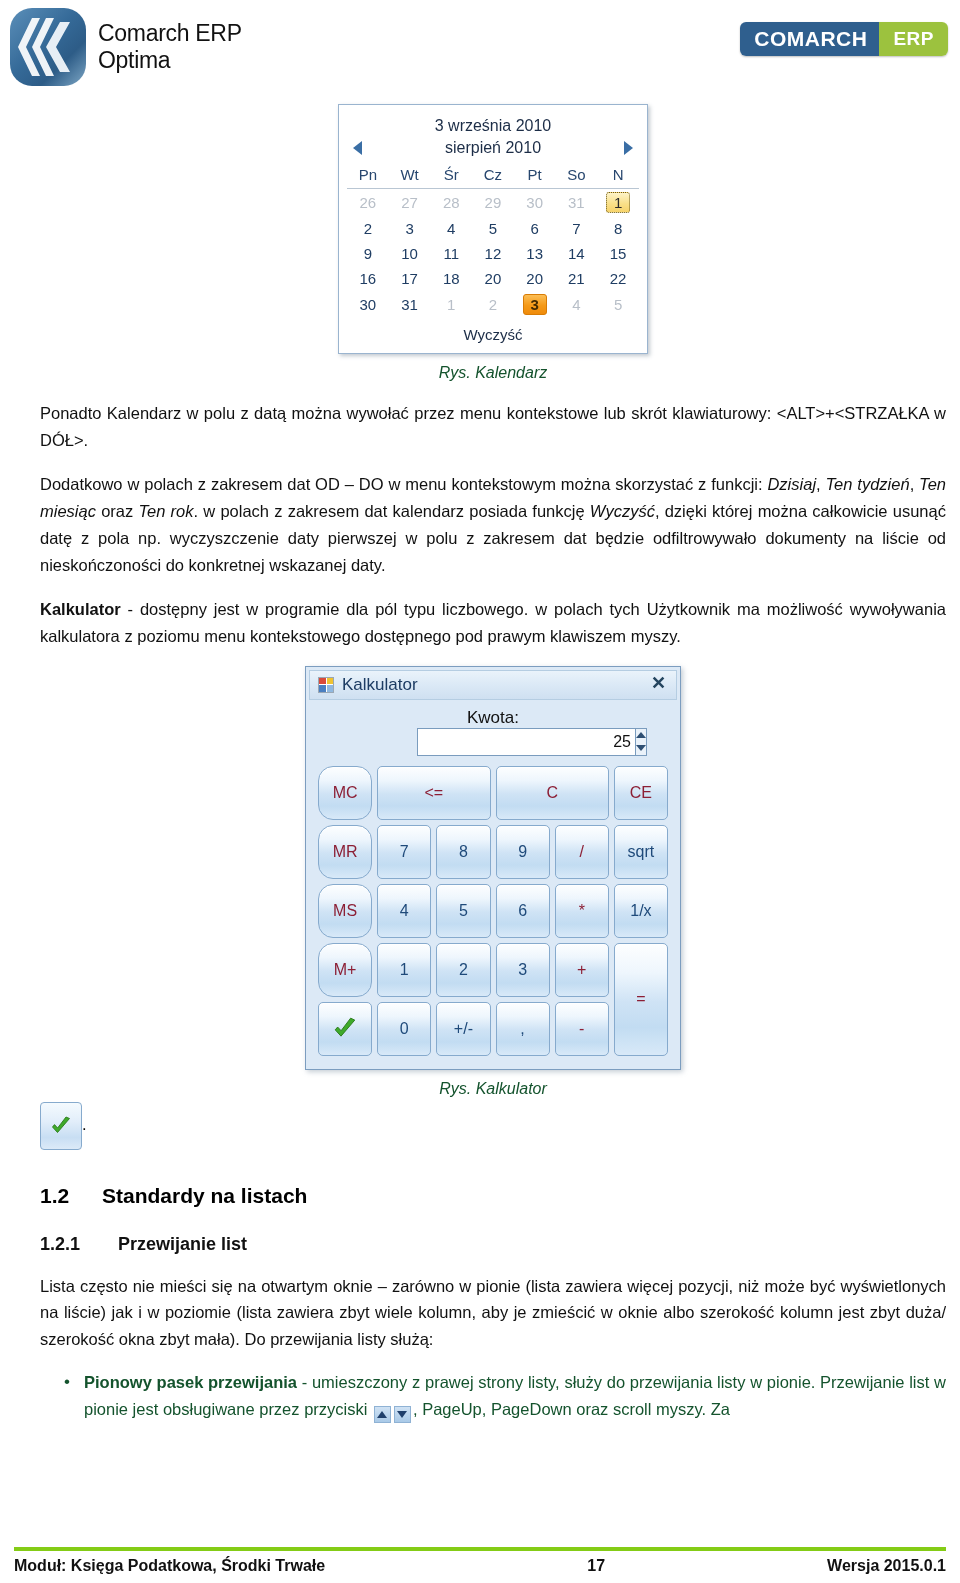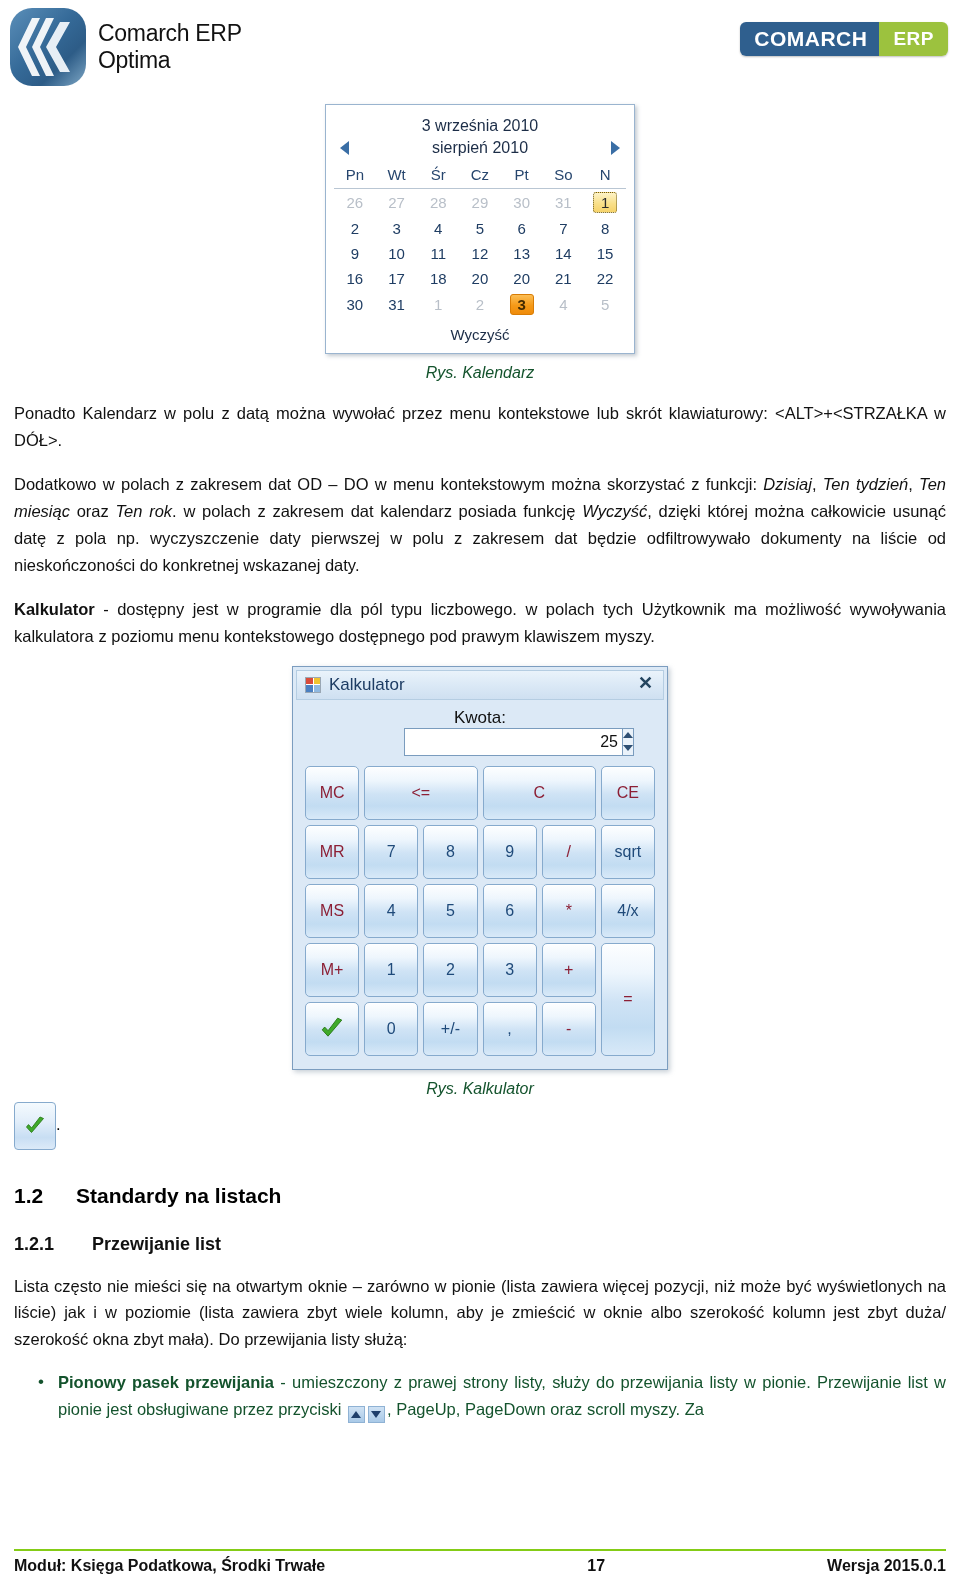--- a/index.html
+++ b/index.html
@@ -62,21 +62,21 @@
     background: #9cc23e;
     color: #fff;
     font-weight: bold;
     font-size: 19px;
     letter-spacing: 0.5px;
     padding: 0 14px;
     display: flex; align-items: center;
   }
 
   
-  .content { padding: 0 14px; }
+  .content { padding: 0 14px; margin-left: 26px; }
 
   
   .fig-calendar-wrap { display: flex; justify-content: center; margin-top: 8px; }
   .calendar {
     width: 310px;
     background: #ffffff;
     border: 1px solid #9ab4cf;
     box-shadow: 2px 2px 4px rgba(120,135,150,.45);
     padding: 6px 8px 8px 8px;
     font-size: 15px;
@@ -256,21 +256,21 @@
   .key {
     border: 1px solid #86aacd;
     border-radius: 5px;
     background: linear-gradient(to bottom,#fdfeff 0%,#eef6fd 26%,#cfe3f5 52%,#c2dcf2 75%,#d8e9f8 100%);
     display: flex; align-items: center; justify-content: center;
     font-size: 16px;
     color: #1f4a7a;
     cursor: pointer;
     box-shadow: inset 0 1px 0 #fff;
   }
-  .key.mem { color: #8c1f35; }
+  .key.mem { color: #8c1f35; border-radius: 15px; }
   .key.op  { color: #8c1f35; }
   .key.span2 { grid-column: span 2; }
   .key.eq { grid-row: span 2; }
   .key.accept svg { display: block; }
 
   
   .inline-accept {
     width: 42px; height: 48px;
     border: 1px solid #86aacd;
     border-radius: 4px;
@@ -338,21 +338,21 @@
     left: -20px;
     top: -1px;
     font-size: 17px;
   }
 
   
   .page-footer {
     position: absolute;
     left: 14px; right: 14px;
     bottom: 8px;
-    border-top: 2px solid #84cc16;
+    border-top: 4px solid #84cc16;
     padding-top: 6px;
     display: flex;
     align-items: baseline;
     font-size: 16px;
     font-weight: bold;
     color: #111;
   }
   .foot-left { flex: 0 0 auto; }
   .foot-mid { flex: 1 1 auto; text-align: center; padding-left: 40px; }
   .foot-right { flex: 0 0 auto; }
@@ -504,21 +504,21 @@
             <div class="key">7</div>
             <div class="key">8</div>
             <div class="key">9</div>
             <div class="key op">/</div>
             <div class="key">sqrt</div>
             <div class="key mem">MS</div>
             <div class="key">4</div>
             <div class="key">5</div>
             <div class="key">6</div>
             <div class="key op">*</div>
-            <div class="key">4/x</div>
+            <div class="key">1/x</div>
             <div class="key mem">M+</div>
             <div class="key">1</div>
             <div class="key">2</div>
             <div class="key">3</div>
             <div class="key op">+</div>
             <div class="key eq op">=</div>
             <div class="key accept">
               <svg width="26" height="26" viewBox="0 0 24 24" aria-hidden="true">
                 <path d="M3 12.8 L8.3 18.6 L21 3.8 L17.2 2 L8.4 13.6 L5.2 10.2 Z" fill="#3faa2a" stroke="#2b7a1c" stroke-width="0.9"></path>
               </svg>

